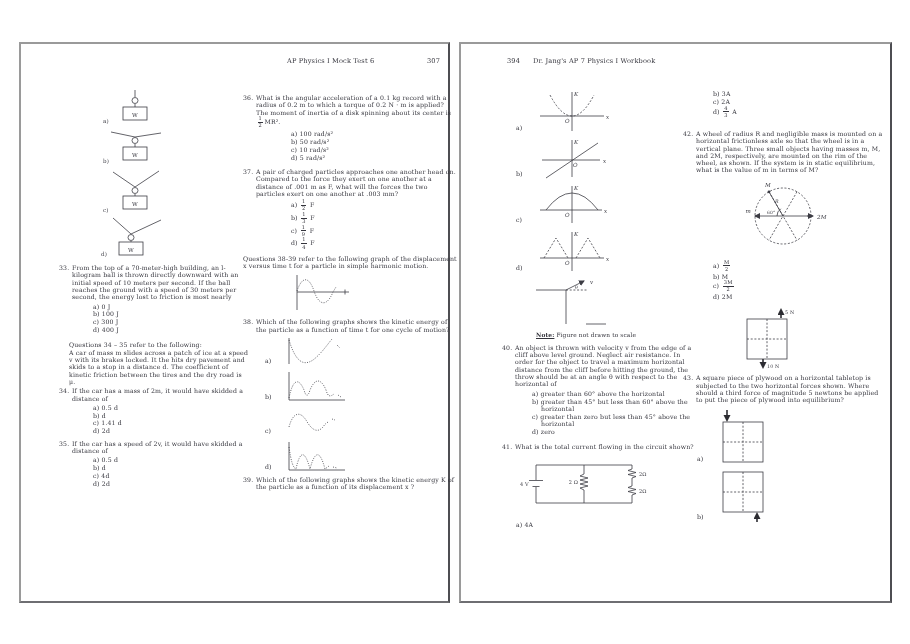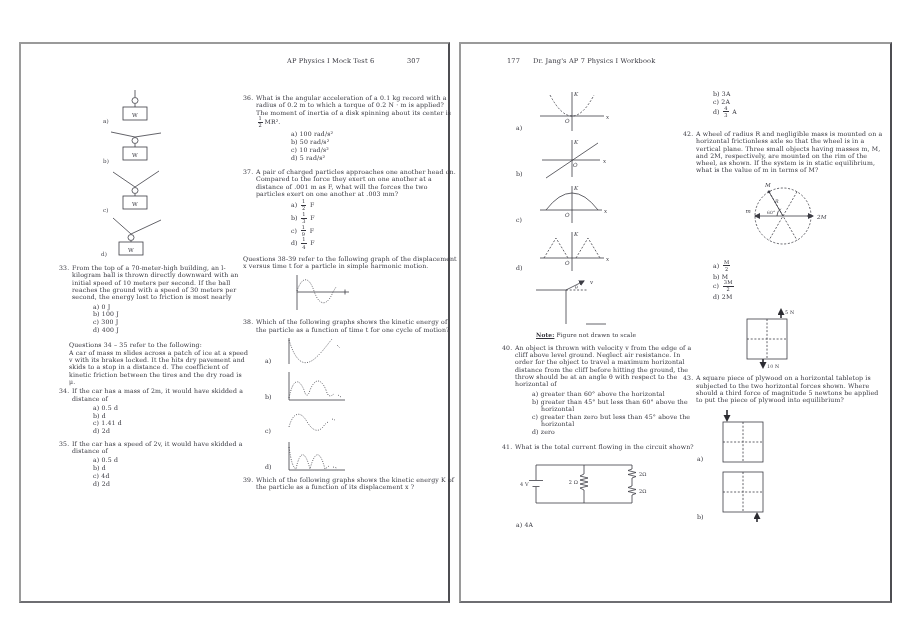--- a/index.html
+++ b/index.html
@@ -52,21 +52,21 @@
       <path d="M0,0 L6,3 L0,6 Z" fill="#3c3c44"></path>
     </marker>
     <marker id="ahb" markerWidth="8" markerHeight="8" refX="5" refY="3.5" orient="auto" markerUnits="userSpaceOnUse">
       <path d="M0,0 L7,3.5 L0,7 Z" fill="#2c2c32"></path>
     </marker>
   </defs>
 </svg>
 
 <div class="page page-left">
   <span class="hdr" style="left:266px;">AP Physics I Mock Test 6</span>
-  <span class="hdr" style="left:386px;">307</span>
+  <span class="hdr" style="left:406px;">307</span>
 
   <div class="col" style="left:38px;top:42px;width:190px;">
 
     <svg width="110" height="172" viewBox="0 0 110 172" style="margin-left:18px;">
       <path class="st" d="M58,4 V11"></path>
         <circle class="st" cx="58" cy="14.5" r="3"></circle>
         <path class="st" d="M58,18 V21"></path>
       <rect class="st" x="46" y="21" width="24" height="13"></rect>
       <text class="svgt svgtn" x="58" y="30.5" text-anchor="middle">W</text>
       <text class="svgt svgtn" x="26" y="37">a)</text>
@@ -203,21 +203,21 @@
     </div>
 
     <div class="q" style="margin-top:3px;">
       <span class="qn">39.</span>
       <span class="qt">Which of the following graphs shows the kinetic energy K of the particle as a function of its displacement x ?</span>
     </div>
   </div>
 </div>
 
 <div class="page page-right">
-  <span class="hdr" style="left:46px;">177</span>
+  <span class="hdr" style="left:46px;">394</span>
   <span class="hdr" style="left:72px;">Dr. Jang's AP 7 Physics I Workbook</span>
 
   <div class="col" style="left:41px;top:44px;width:196px;">
 
     <div class="figrow" style="margin-left:14px;">
       <span class="figlab">a)</span>
       <svg width="84" height="46" viewBox="0 0 84 46">
         <path class="st" d="M42,4 V43"></path>
           <path class="st" d="M10,28 H74"></path>
         <text class="svgt" x="44" y="8">K</text>

